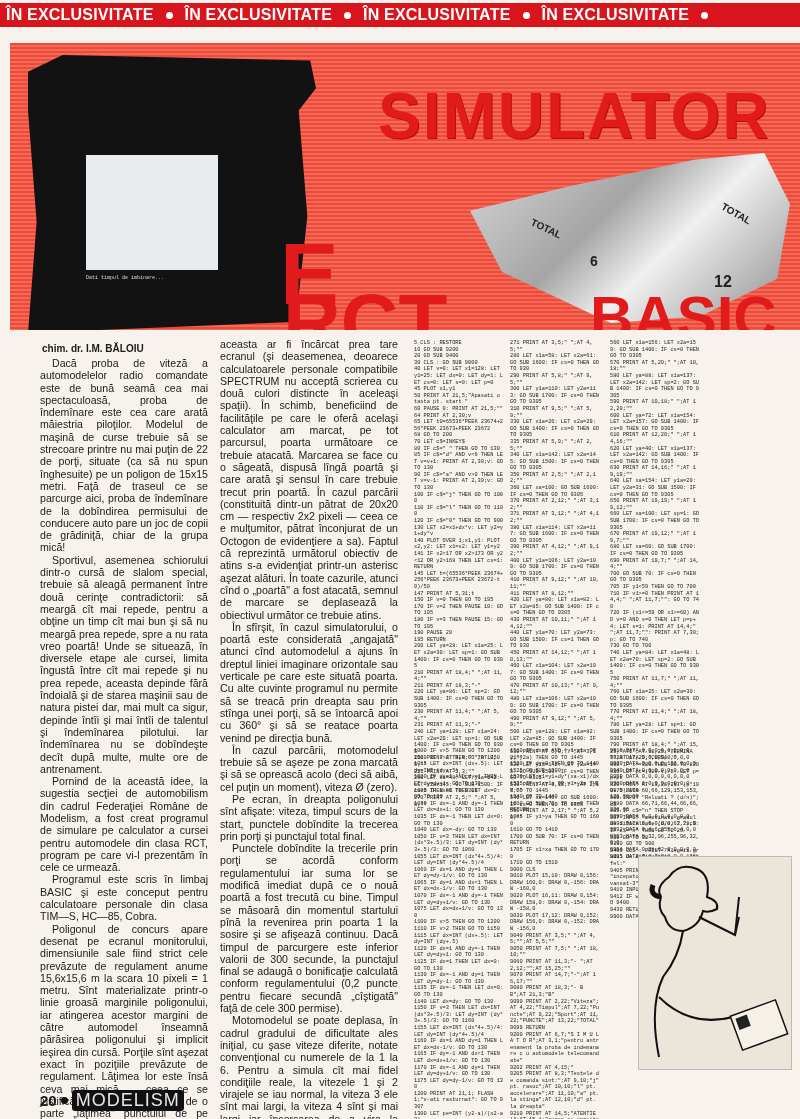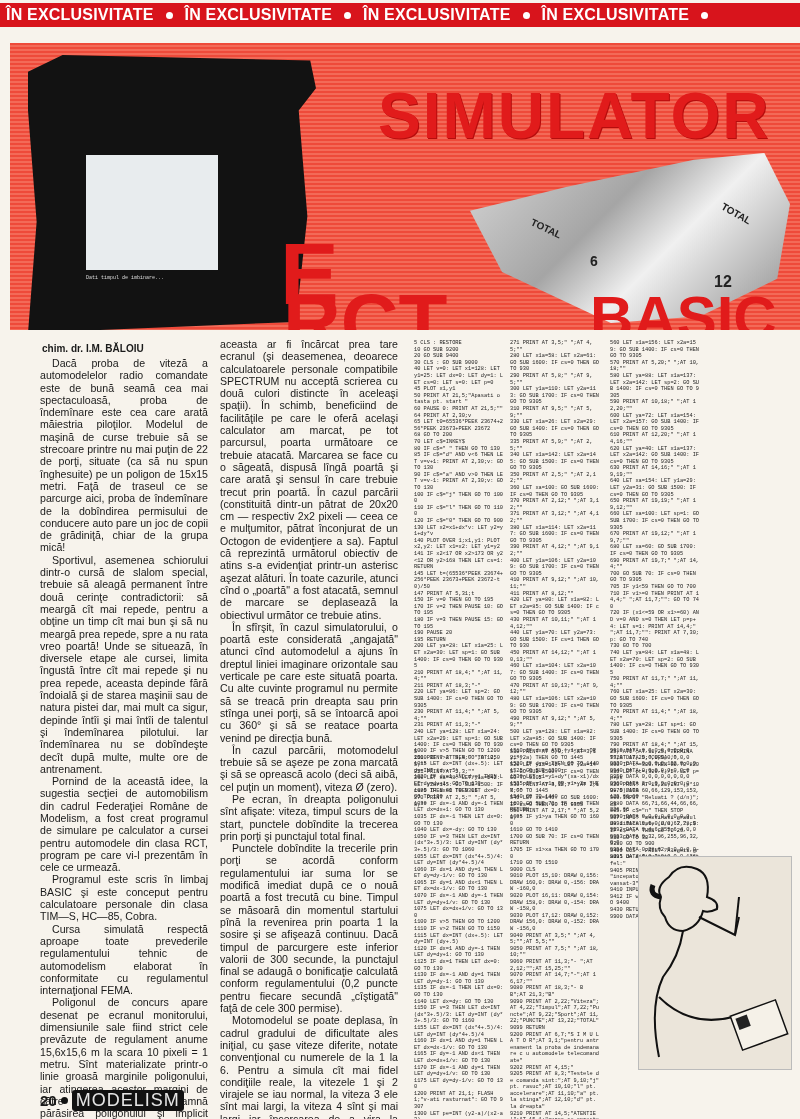--- a/index.html
+++ b/index.html
@@ -67,21 +67,20 @@
   <div class="title-basic">BASIC</div>
 </div>
 
 <div class="byline">chim. dr. I.M. BĂLOIU</div>
 
 <div class="col col1">
   <p>Dacă proba de viteză a automodelelor radio comandate este de bună seamă cea mai spectaculoasă, proba de îndemînare este cea care arată măiestria piloţilor. Modelul de maşină de curse trebuie să se strecoare printre nu mai puţin de 22 de porţi, situate (ca să nu spun înghesuite) pe un poligon de 15x15 metri. Faţă de traseul ce se parcurge aici, proba de îndemînare de la dobîndirea permisului de conducere auto pare un joc de copii de grădiniţă, chiar de la grupa mică!</p>
   <p>Sportivul, asemenea schiorului dintr-o cursă de slalom special, trebuie să aleagă permanent între două cerinţe contradictorii: să meargă cît mai repede, pentru a obţine un timp cît mai bun şi să nu meargă prea repede, spre a nu rata vreo poartă! Unde se situează, în diversele etape ale cursei, limita îngustă între cît mai repede şi nu prea repede, aceasta depinde fără îndoială şi de starea maşinii sau de natura pistei dar, mai mult ca sigur, depinde întîi şi mai întîi de talentul şi îndemînarea pilotului. Iar îndemînarea nu se dobîndeşte decît după multe, multe ore de antrenament.</p>
   <p>Pornind de la această idee, la sugestia secţiei de automobilism din cadrul Federaţiei Române de Modelism, a fost creat programul de simulare pe calculator a cursei pentru automodele din clasa RCT, program pe care vi-l prezentăm în cele ce urmează.</p>
   <p>Programul este scris în limbaj BASIC şi este conceput pentru calculatoare personale din clasa TIM—S, HC—85, Cobra.</p>
-  <p>Cursa simulată respectă aproape toate prevederile regulamentului tehnic de automodelism elaborat în conformitate cu regulamentul internaţional FEMA.</p>
   <p>Poligonul de concurs apare desenat pe ecranul monitorului, dimensiunile sale fiind strict cele prevăzute de regulament anume 15,6x15,6 m la scara 10 pixeli = 1 metru. Sînt materializate printr-o linie groasă marginile poligonului, iar atingerea acestor margini de către automodel înseamnă părăsirea poligonului şi implicit ieşirea din cursă. Porţile sînt aşezat exact în poziţiile prevăzute de regulament. Lăţimea lor este însă ceva mai mică — ceea ce se justifică prin două motive: pe de o parte „lăţimea" punctului de pe ecran care simulează automodelul e mai mică decît a celui real (1 pixel = 10 cm, faţă de 30 cm cît prevede regulamentul pentru motomodel) iar pe de altă parte întrucît s-a căutat şi simularea efectului de perspectivă: porţile mai îndepărtate, pentru care se şi acordă mai multe puncte, se văd mai mici.</p>
 
 </div>
 
 <div class="col col2">
   <p style="text-indent:0">aceasta ar fi încărcat prea tare ecranul (şi deasemenea, deoarece calculatoarele personale compatibile SPECTRUM nu acceptă scrierea cu două culori distincte în aceleaşi spaţii). În schimb, beneficiind de facilităţile pe care le oferă acelaşi calculator am marcat, pe tot parcursul, poarta următoare ce trebuie atacată. Marcarea se face cu o săgeată, dispusă lîngă poartă şi care arată şi sensul în care trebuie trecut prin poartă. În cazul parcării (constituită dintr-un pătrat de 20x20 cm — respectiv 2x2 pixeli — ceea ce e mulţumitor, pătrat înconjurat de un Octogon de evidenţiere a sa). Faptul că reprezintă următorul obiectiv de atins s-a evidenţiat printr-un asterisc aşezat alături. În toate cazurile, atunci cînd o „poartă" a fost atacată, semnul de marcare se deplasează la obiectivul următor ce trebuie atins.</p>
   <p>În sfîrşit, în cazul simulatorului, o poartă este considerată „angajată" atunci cînd automodelul a ajuns în dreptul liniei imaginare orizontale sau verticale pe care este situată poarta. Cu alte cuvinte programul nu permite să se treacă prin dreapta sau prin stînga unei porţi, să se întoarcă apoi cu 360° şi să se reatace poarta venind pe direcţia bună.</p>
   <p>În cazul parcării, motomodelul trebuie să se aşeze pe zona marcată şi să se oprească acolo (deci să aibă, cel puţin un moment), viteza Ø (zero).</p>
   <p>Pe ecran, în dreapta poligonului sînt afişate: viteza, timpul scurs de la start, punctele dobîndite la trecerea prin porţi şi punctajul total final.</p>
   <p>Punctele dobîndite la trecerile prin porţi se acordă conform regulamentului iar suma lor se modifică imediat după ce o nouă poartă a fost trecută cu bine. Timpul se măsoară din momentul startului pînă la revenirea prin poarta 1 la sosire şi se afişează continuu. Dacă timpul de parcurgere este inferior valorii de 300 secunde, la punctajul final se adaugă o bonificaţie calculată conform regulamentului (0,2 puncte pentru fiecare secundă „cîştigată" faţă de cele 300 permise).</p>

